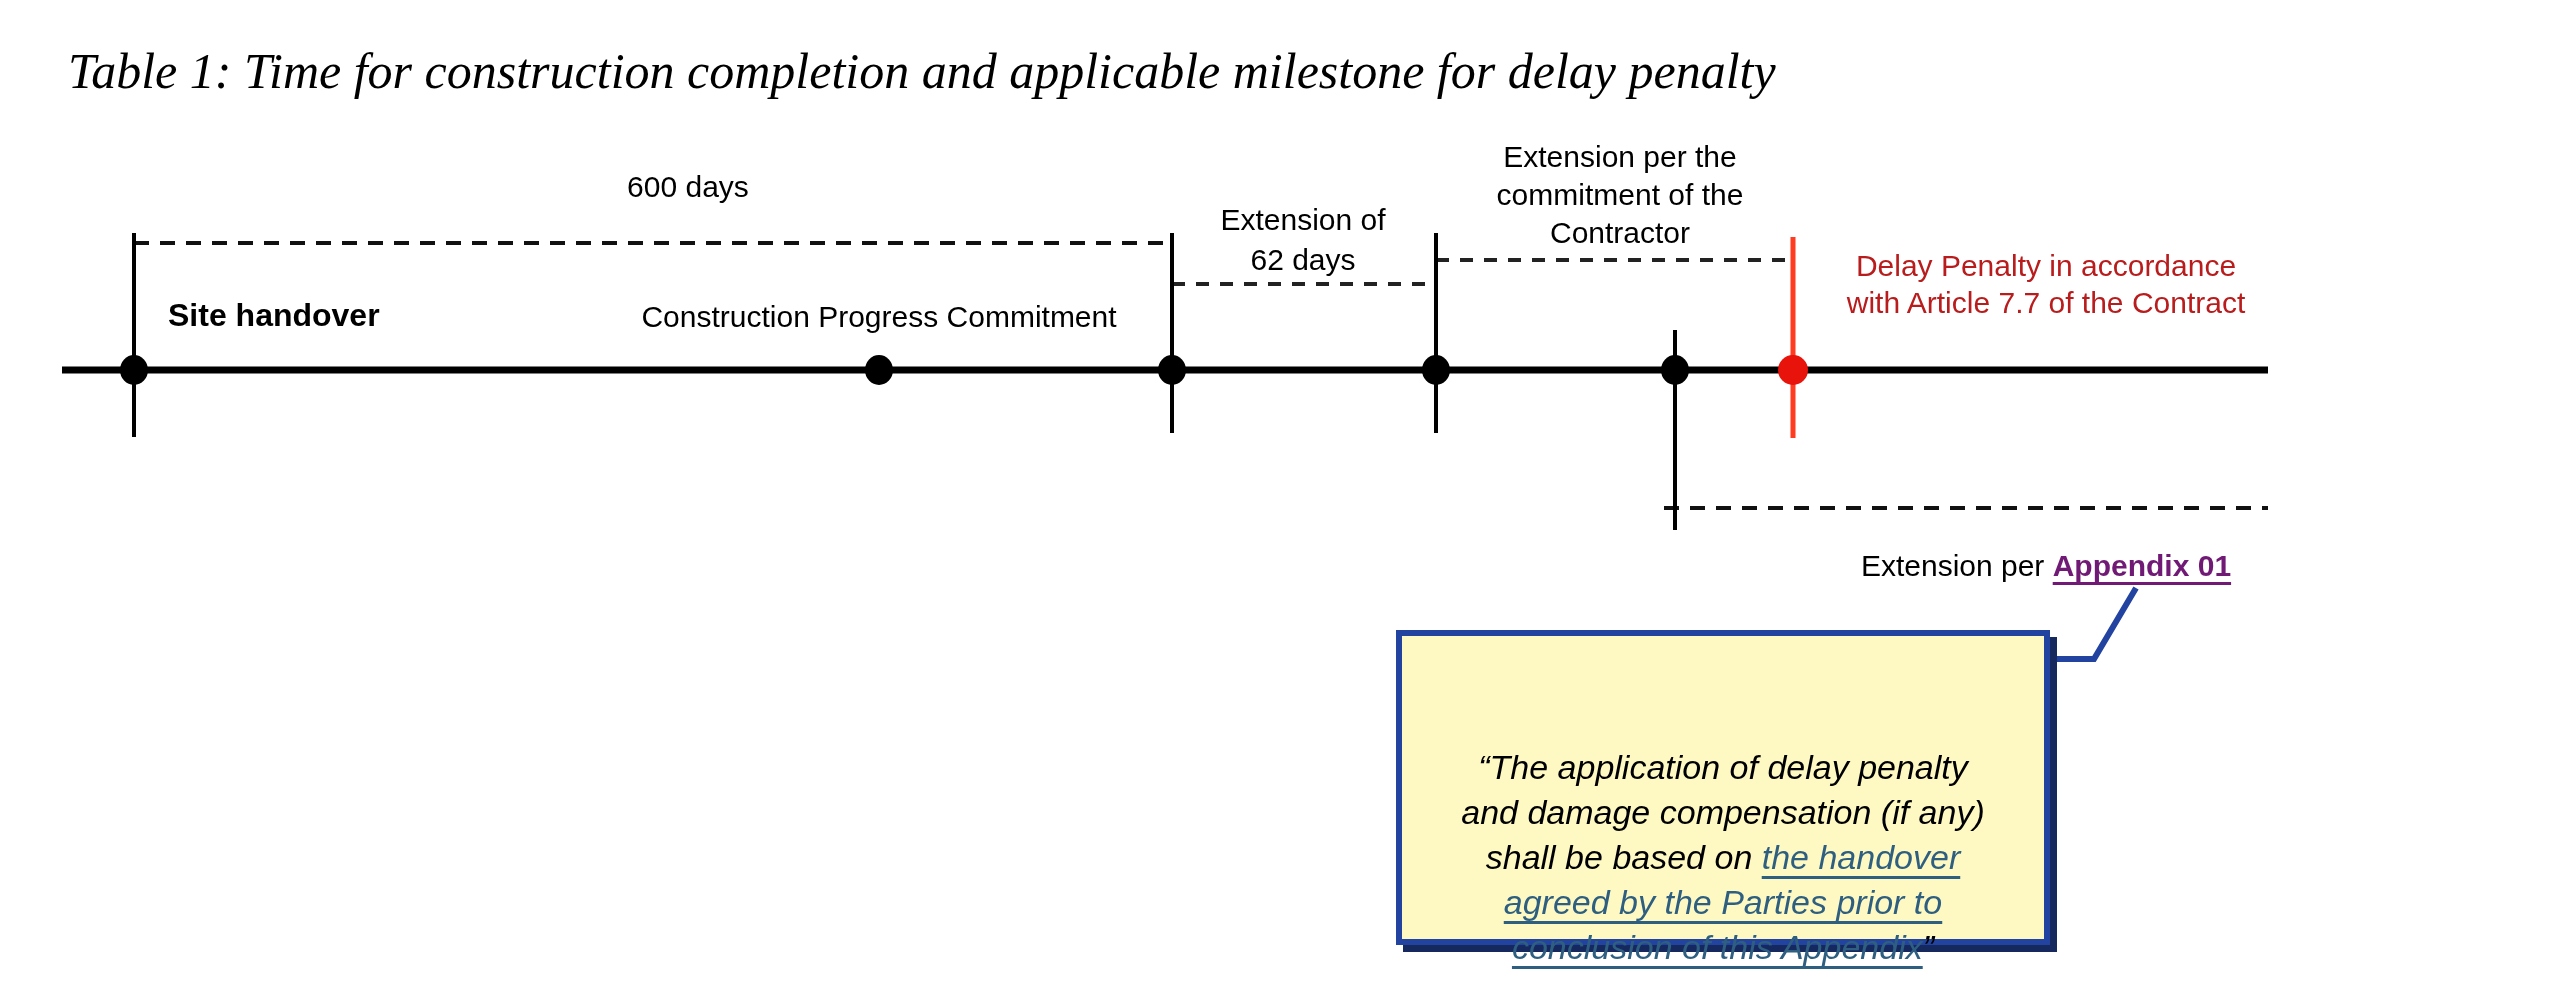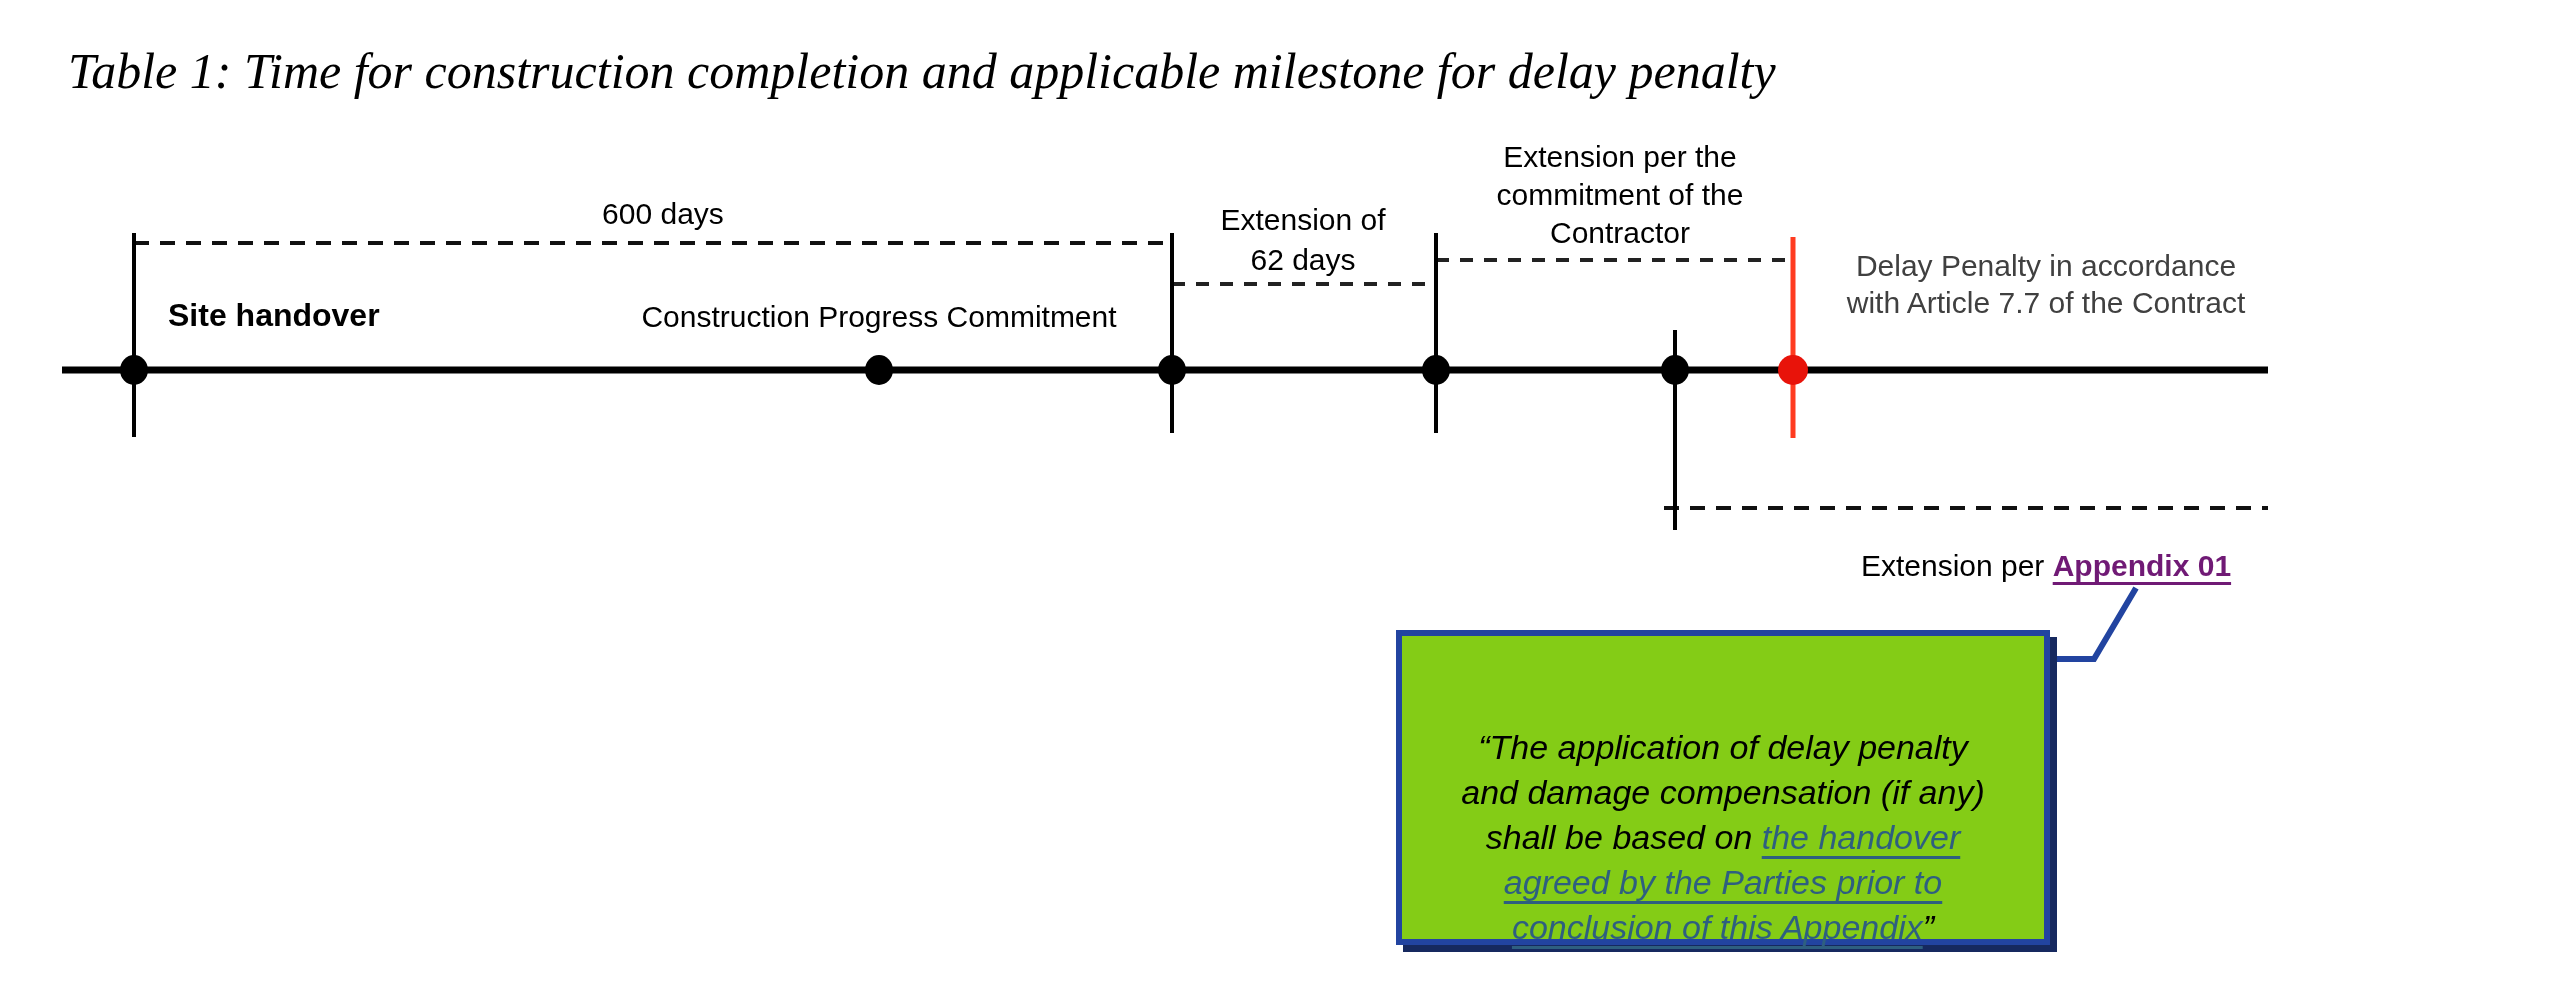--- a/index.html
+++ b/index.html
@@ -20,35 +20,35 @@
     white-space:nowrap;
   }
   .tl-label{
     font-size:30px;
     line-height:38px;
     text-align:center;
     white-space:pre-line;
   }
   .tl-label.left{text-align:right;white-space:nowrap;}
   .bold{font-weight:bold;}
-  .red-note{color:#404040;}
+  .red-note{color:#b91c1c;}
   .appendix-link{
     font-weight:bold;
     color:#701a75;
     text-decoration:underline;
     text-decoration-thickness:3px;
     text-underline-offset:6px;
   }
   .quote-box{
     box-sizing:border-box;
     width:654px;height:315px;
-    background:#84cc16;
+    background:#fef9c3;
     border:6px solid #2244A0;
     box-shadow:7px 7px 0 #16295F;
-    padding-top:44px;
+    padding-top:64px;
     font-size:34px;
     font-style:italic;
     line-height:45px;
     text-align:center;
     white-space:pre-line;
   }
   .quote-underlined{
     color:#2E5F80;
     text-decoration:underline;
     text-decoration-thickness:3px;
@@ -83,21 +83,21 @@
     <ellipse cx="1436" cy="370" rx="14" ry="15" fill="#000"></ellipse>
     <ellipse cx="1675" cy="370" rx="14" ry="15" fill="#000"></ellipse>
     <ellipse cx="1793" cy="370" rx="15" ry="15" fill="#E8130A"></ellipse>
     <ellipse cx="2389" cy="370" rx="14" ry="15" fill="#000"></ellipse>
 
     <polyline points="2136,588 2094,659 2057,659" fill="none" stroke="#2244A0" stroke-width="6"></polyline>
   </svg>
 
   <div class="abs figure-title" style="left:68px;top:42px;">Table 1: Time for construction completion and applicable milestone for delay penalty</div>
 
-  <div class="abs tl-label" style="left:163px;top:168px;width:1000px;margin-top:27px;">600 days</div>
+  <div class="abs tl-label" style="left:188px;top:168px;width:1000px;">600 days</div>
 
   <div class="abs tl-label left bold" style="left:168px;top:296px;font-size:32px;">Site handover</div>
 
   <div class="abs tl-label" style="left:629px;top:298px;width:500px;">Construction Progress Commitment</div>
 
   <div class="abs tl-label" style="left:1153px;top:200px;width:300px;line-height:40px;">Extension of
 62 days</div>
 
   <div class="abs tl-label" style="left:1450px;top:138px;width:340px;">Extension per the
 commitment of the

